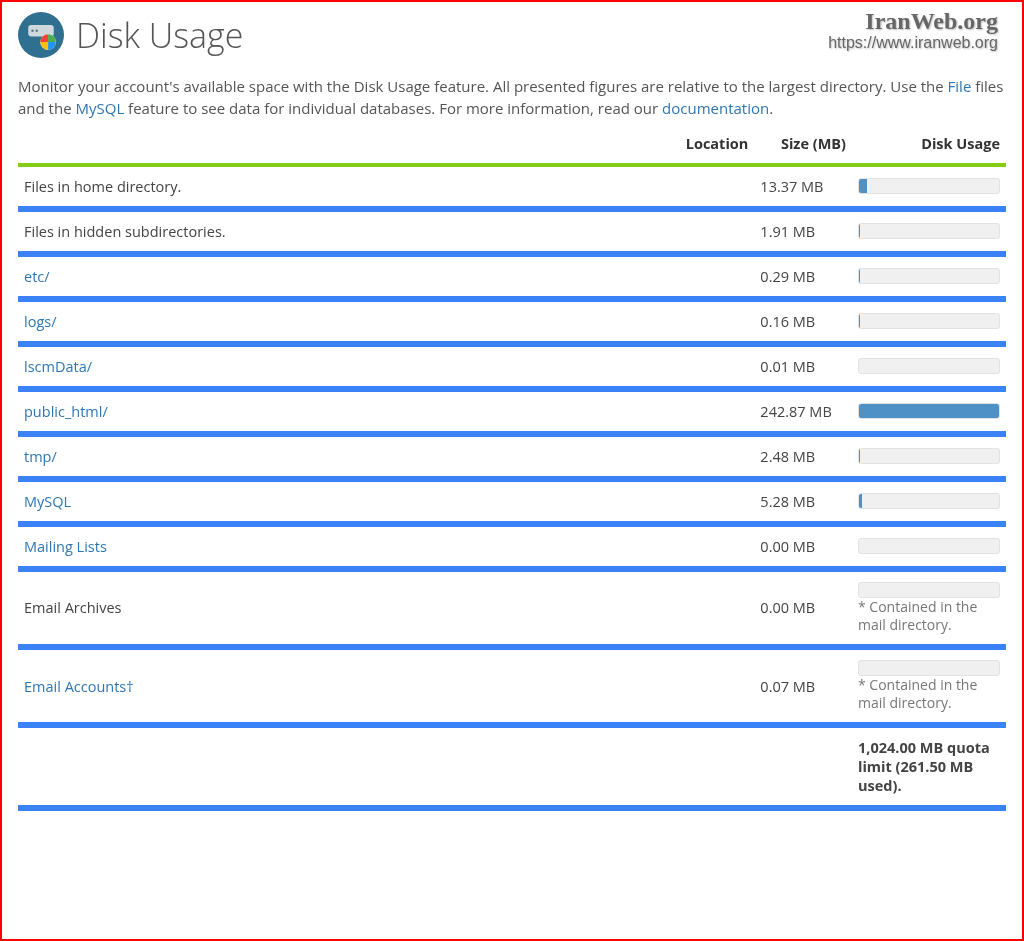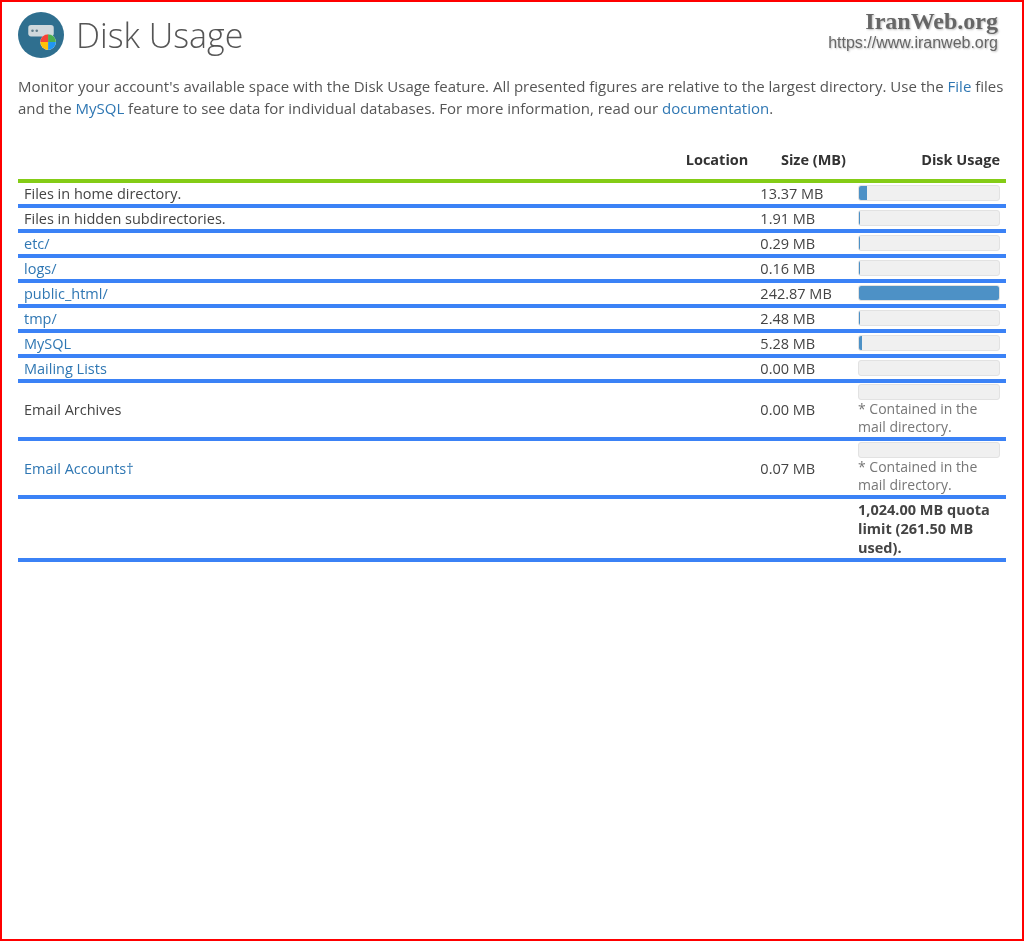--- a/index.html
+++ b/index.html
@@ -43,40 +43,40 @@
   .title-icon{
     width:46px;height:46px;border-radius:50%;
     background:#2f6f8f;
     display:flex;align-items:center;justify-content:center;
     flex-shrink:0;
   }
   .intro{
     font-size:15px;
     line-height:1.45;
     color:#555;
-    margin-bottom:20px;
+    margin-bottom:4px;
   }
   a.link{color:#2f77b3;text-decoration:none;}
   table.usage{
     width:100%;
     border-collapse:collapse;
     font-size:14.5px;
   }
   table.usage thead th{
     text-align:right;
     font-weight:700;
     color:#333;
     padding:10px 6px;
     border-bottom:4px solid #84cc16;
   }
   table.usage th.col-loc{width:740px;}
   table.usage th.col-size{width:86px;}
   table.usage tbody td{
-    padding:1px 6px;
-    border-bottom:4px solid #3b82f6;
+    padding:10px 6px;
+    border-bottom:6px solid #3b82f6;
     vertical-align:middle;
     color:#444;
   }
   table.usage tbody td.size{white-space:nowrap;}
   .bar-track{
     background:#f0f0f0;
     border:1px solid #e2e2e2;
     border-radius:3px;
     height:14px;
     width:140px;
@@ -169,20 +169,29 @@
         <tr>
           <td><a href="#" class="loc-link">logs/</a></td>
           <td class="size">0.16 MB</td>
           <td>
             <div class="bar-track">
               <div class="bar-fill" style="width: 0.1%;"></div>
             </div>
           </td>
         </tr>
         <tr>
+          <td><a href="#" class="loc-link">lscmData/</a></td>
+          <td class="size">0.01 MB</td>
+          <td>
+            <div class="bar-track">
+              <div class="bar-fill" style="width: 0%;"></div>
+            </div>
+          </td>
+        </tr>
+        <tr>
           <td><a href="#" class="loc-link">public_html/</a></td>
           <td class="size">242.87 MB</td>
           <td>
             <div class="bar-track">
               <div class="bar-fill" style="width: 100%;"></div>
             </div>
           </td>
         </tr>
         <tr>
           <td><a href="#" class="loc-link">tmp/</a></td>

